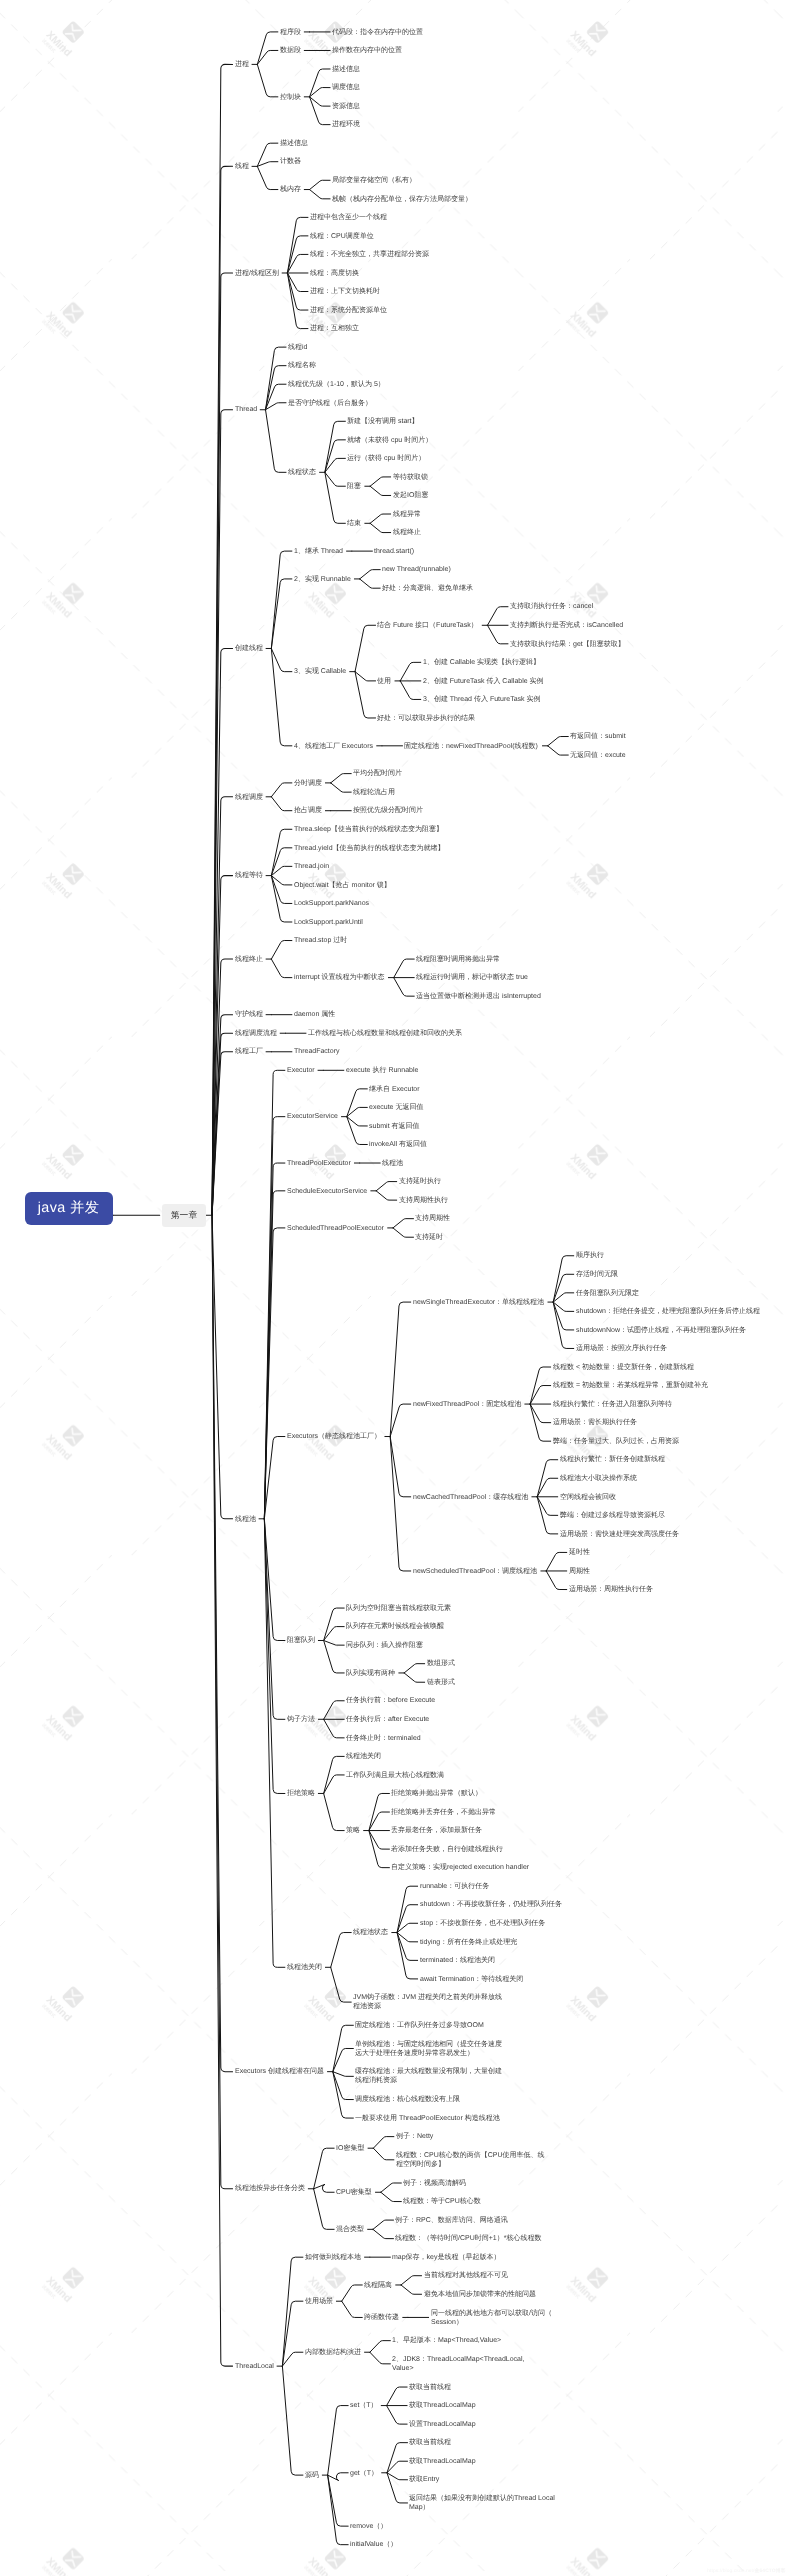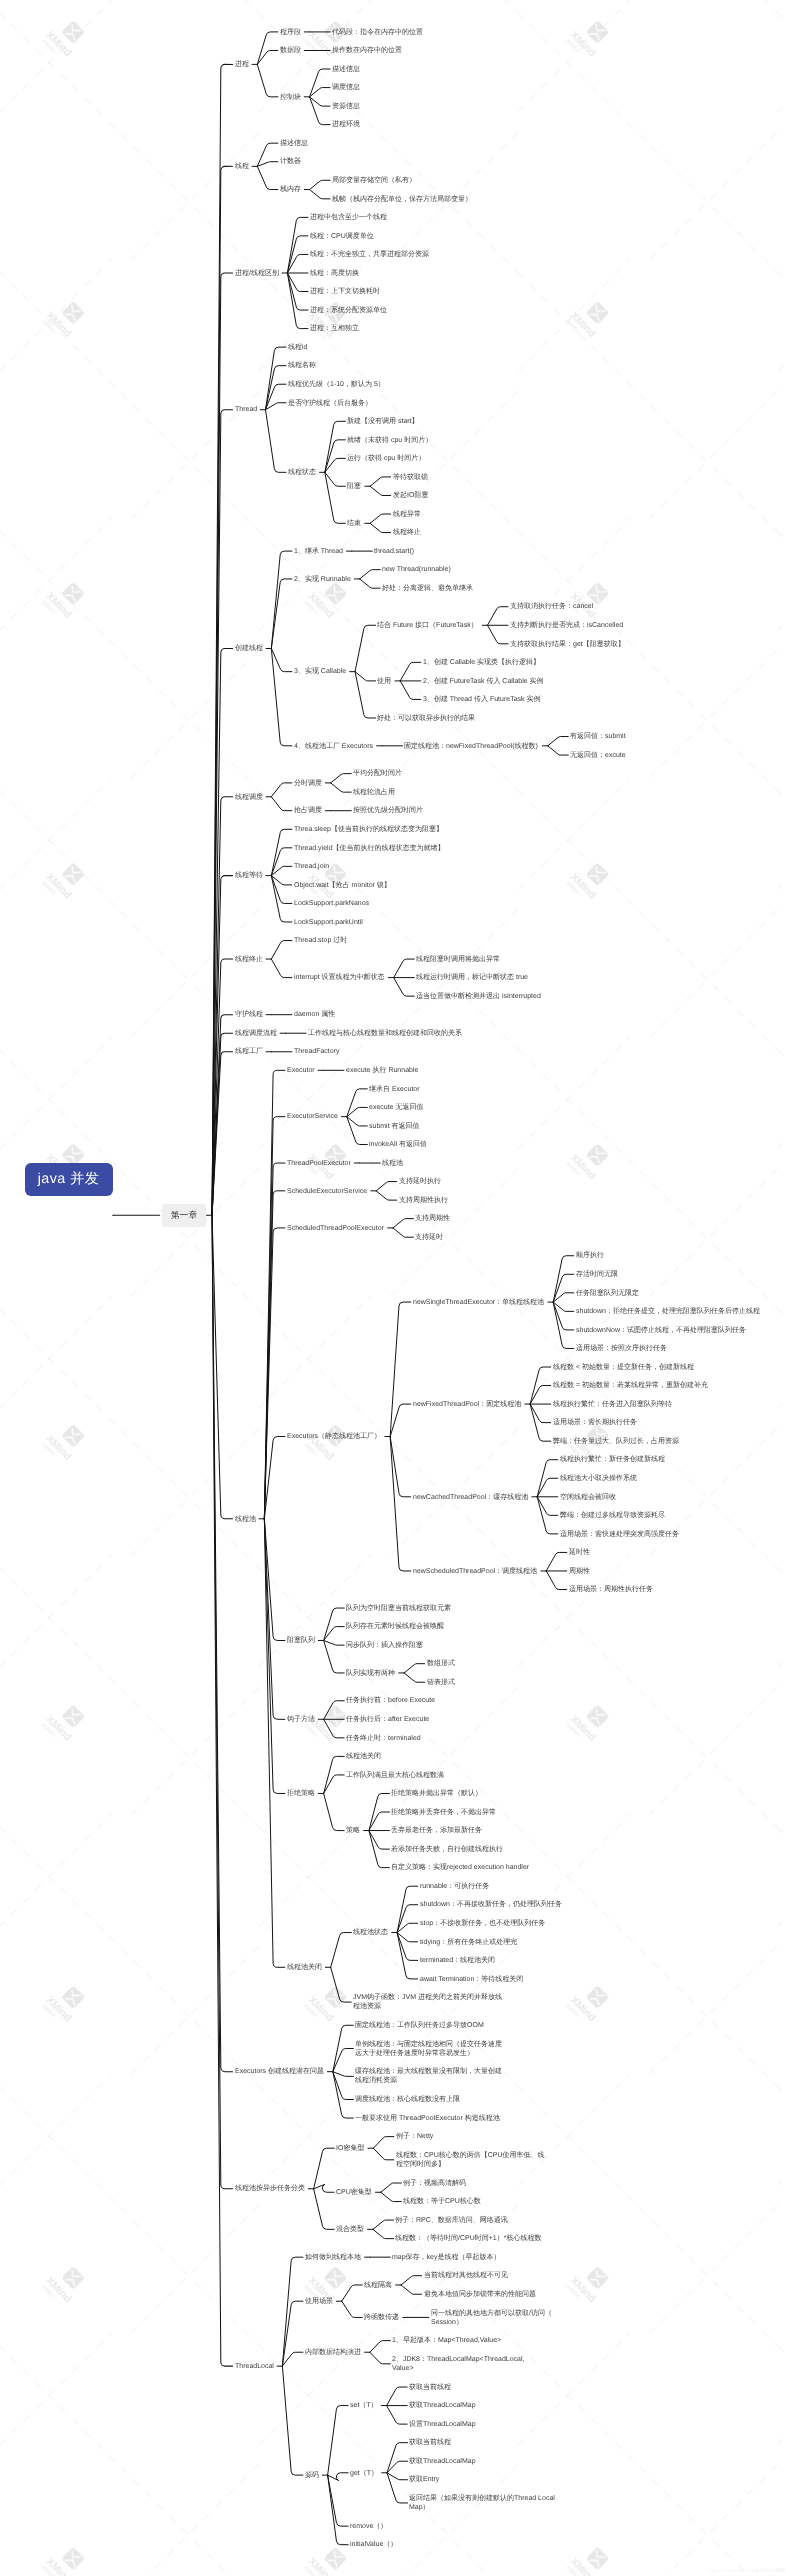--- a/index.html
+++ b/index.html
@@ -300,21 +300,21 @@
     <path d="M581.6,3619.6 L595.57,3594.80 A6.2,6.2 0 0 1 600.97,3591.65 L612.5,3591.7" fill="none" stroke="#141414" stroke-width="1.5" stroke-linecap="round"></path>
     <path d="M581.5699999999999,3619.550000000007 L612.4699999999999,3619.550000000007" fill="none" stroke="#141414" stroke-width="1.5" stroke-linecap="round"></path>
     <path d="M581.6,3619.6 L595.57,3644.30 A6.2,6.2 0 0 0 600.97,3647.45 L612.5,3647.5" fill="none" stroke="#141414" stroke-width="1.5" stroke-linecap="round"></path>
     <path d="M574.17,3720.7000000000075 L582.17,3720.7000000000075" fill="none" stroke="#141414" stroke-width="1.5" stroke-linecap="round"></path>
     <path d="M582.2,3720.7 L595.68,3679.61 A6.2,6.2 0 0 1 601.57,3675.35 L613.1,3675.4" fill="none" stroke="#141414" stroke-width="1.5" stroke-linecap="round"></path>
     <path d="M582.2,3720.7 L597.10,3705.16 A6.2,6.2 0 0 1 601.57,3703.25 L613.1,3703.3" fill="none" stroke="#141414" stroke-width="1.5" stroke-linecap="round"></path>
     <path d="M582.2,3720.7 L598.42,3730.29 A6.2,6.2 0 0 0 601.57,3731.15 L613.1,3731.2" fill="none" stroke="#141414" stroke-width="1.5" stroke-linecap="round"></path>
     <path d="M582.2,3720.7 L595.68,3761.79 A6.2,6.2 0 0 0 601.57,3766.05 L613.1,3766.1" fill="none" stroke="#141414" stroke-width="1.5" stroke-linecap="round"></path>
   </svg>
 <div id="stage">
-    <div class="node root" style="left: 24.6px; top: 1163px; width: 88px; height: 33px; line-height: 33px;">java 并发</div>
+    <div class="node root" style="left: 24.6px; top: 1192px; width: 88px; height: 33px; line-height: 33px;">java 并发</div>
     <div class="node lv1" style="left: 162px; top: 1204px; width: 44px; height: 23px; line-height: 23px;">第一章</div>
     <div class="node" style="left: 235px; top: 55px; width: 14px; height: 18.5px; padding-top: 4.8px;">进程</div>
     <div class="node" style="left: 280px; top: 23px; width: 21px; height: 18.5px; padding-top: 4.8px;">程序段</div>
     <div class="node" style="left: 332px; top: 23px; width: 92px; height: 18.5px; padding-top: 4.8px;">代码段：指令在内存中的位置</div>
     <div class="node" style="left: 280px; top: 41px; width: 21px; height: 18.5px; padding-top: 4.8px;">数据段</div>
     <div class="node" style="left: 332px; top: 41px; width: 70px; height: 18.5px; padding-top: 4.8px;">操作数在内存中的位置</div>
     <div class="node" style="left: 280px; top: 88px; width: 21px; height: 18.5px; padding-top: 4.8px;">控制块</div>
     <div class="node" style="left: 332px; top: 60px; width: 28px; height: 18.5px; padding-top: 4.8px;">描述信息</div>
     <div class="node" style="left: 332px; top: 78px; width: 28px; height: 18.5px; padding-top: 4.8px;">调度信息</div>
     <div class="node" style="left: 332px; top: 97px; width: 28px; height: 18.5px; padding-top: 4.8px;">资源信息</div>

